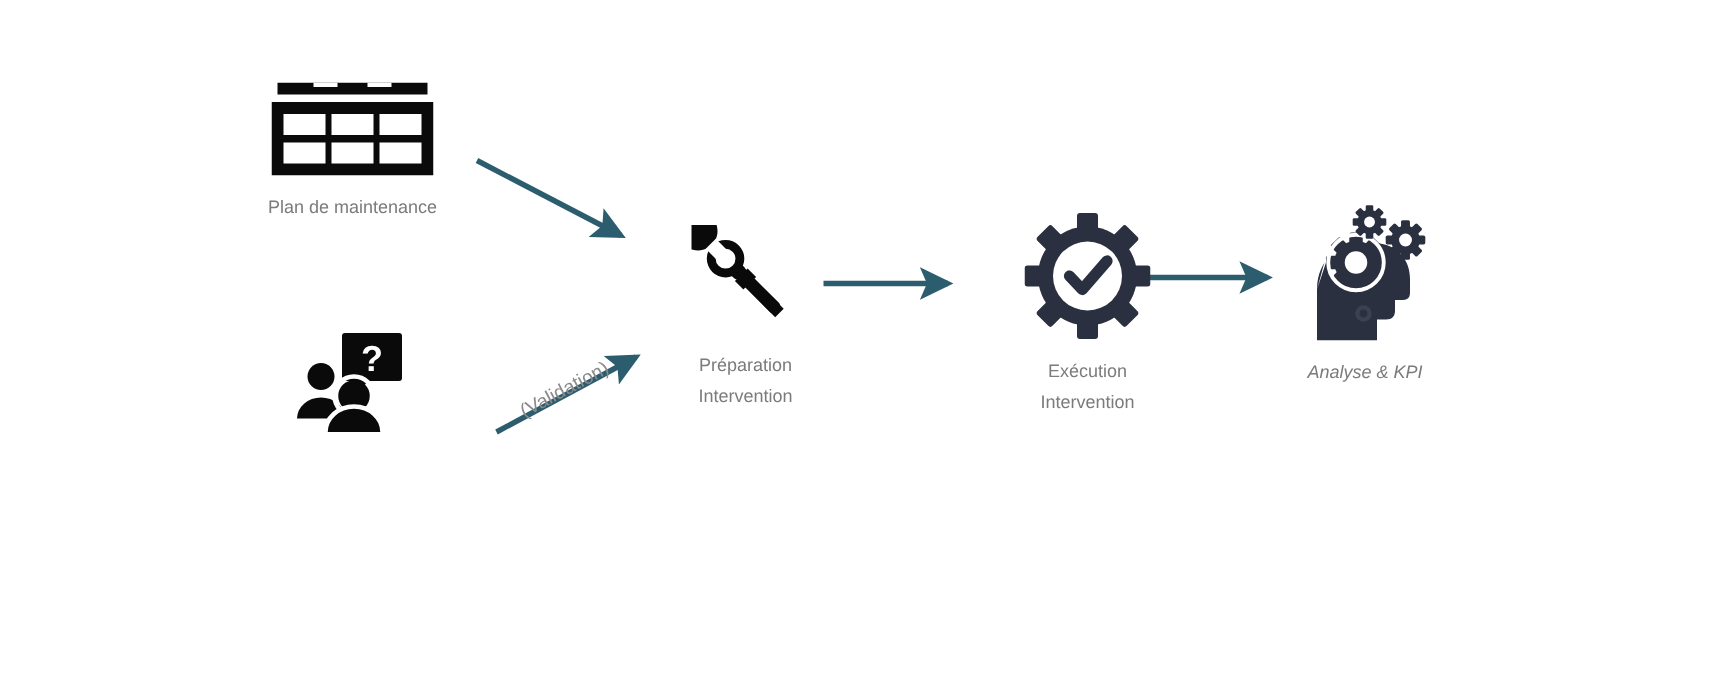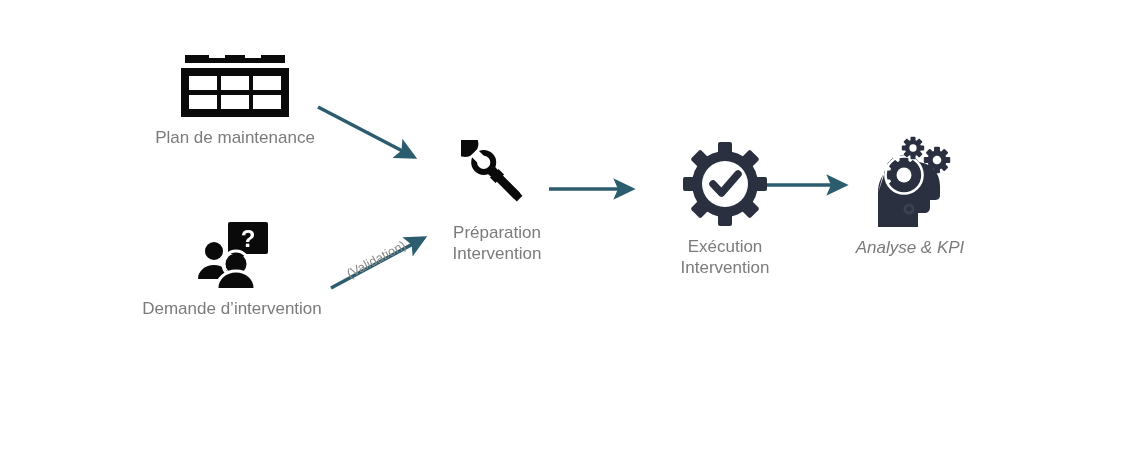--- a/index.html
+++ b/index.html
@@ -26,32 +26,32 @@
     flex-direction: column;
     align-items: center;
     justify-content: flex-start;
   }
   .node-icon {
     display: block;
   }
   .node-label {
     margin-top: 6px;
     color: #7b7b7b;
-    font-size: 17px;
+    font-size: 12px;
     line-height: 21px;
     text-align: center;
     white-space: nowrap;
     font-weight: 400;
   }
   .node-label .l2 { display: block; }
 
   
   #node-plan        { left: 150px; top: 55px;  width: 170px; }
   #node-demande     { left: 132px; top: 222px; width: 200px; }
-  #node-preparation { left: 437px; top: 140px; width: 120px; }
+  #node-preparation { left: 437px; top: 150px; width: 120px; }
   #node-execution   { left: 665px; top: 142px; width: 120px; }
   #node-analyse     { left: 845px; top: 135px; width: 130px; font-style: italic; }
 
   
   #arrows {
     position: absolute;
     left: 0; top: 0;
     width: 1140px;
     height: 460px;
     pointer-events: none;
@@ -134,23 +134,20 @@
         <text x="62" y="25" font-family="'Liberation Sans', sans-serif" font-size="24" font-weight="700" fill="#ffffff" text-anchor="middle">?</text>
 
         <circle cx="28" cy="29" r="9" fill="#0a0a0a"></circle>
         <path d="M12,57 a16,14 0 0 1 32,0 Z" fill="#0a0a0a"></path>
 
         <circle cx="50" cy="42" r="10.5" fill="#0a0a0a"></circle>
         <circle cx="50" cy="42" r="13" fill="none" stroke="#ffffff" stroke-width="3"></circle>
         <path d="M31,66 a19,17 0 0 1 38,0 Z" fill="#0a0a0a"></path>
         <path d="M31,66 a19,17 0 0 1 38,0" fill="none" stroke="#ffffff" stroke-width="3"></path>
       </svg>
-    </div>
-    <div class="node-label">
-      <span>Demande d’intervention</span>
     </div>
   </div>
 
   <div class="node" id="node-preparation">
     <div class="node-icon">
       <svg width="72" height="72" viewBox="0 0 72 72">
         <g transform="rotate(45 36 36)">
 
           <g transform="translate(36,36) rotate(90) translate(-36,-36)">
             <rect x="32" y="4" width="8" height="30" fill="#0a0a0a"></rect>

